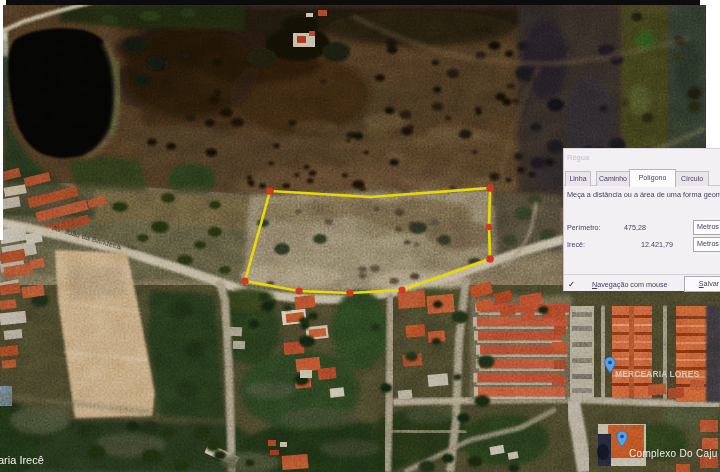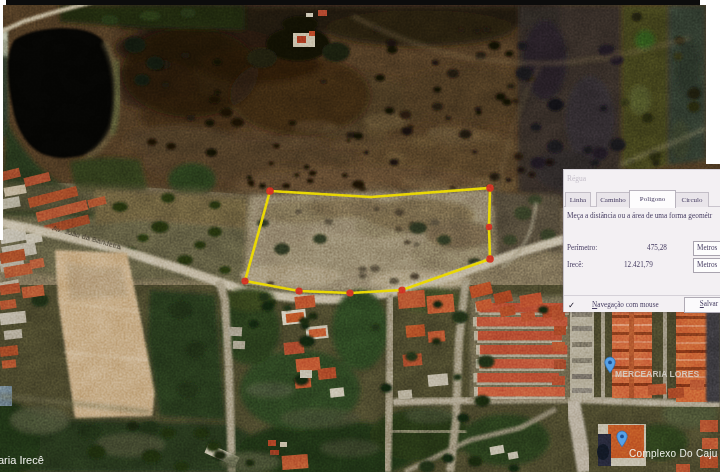--- a/index.html
+++ b/index.html
@@ -663,43 +663,43 @@
 <g filter="blur(0.4px)">
 <path d="M622,431 a5.2,5.2 0 0 1 5.2,5.2 q0,3.6 -5.2,10.6 q-5.2,-7 -5.2,-10.6 a5.2,5.2 0 0 1 5.2,-5.2 Z" fill="#56a2e8" stroke="#2a6ab0" stroke-width="0.7"></path>
 <circle cx="622" cy="436.4" r="1.9" fill="#1c4f92"></circle>
 </g>
 
 <text x="629" y="457" font-size="10" fill="#eef0ea" filter="blur(0.5px)" letter-spacing="0.3" font-family="Liberation Sans">Complexo Do Caju</text>
 
 <text x="-2" y="464" font-size="11" fill="#f2f2f0" filter="blur(0.4px)" font-family="Liberation Sans">aria Irecê</text>
 </svg>
 
-<div id="dlg" style="position:absolute;left:563px;top:169px;width:157px;height:142px;background:#f3f0f3;border-left:1px solid #c6c2ca;border-top:1px solid #d8d4dc;box-shadow:-1px 1px 2px rgba(80,70,90,0.25);color:#463d62;font-size:7.2px;filter:blur(0.3px);font-family:Liberation Serif, serif;">
+<div id="dlg" style="position:absolute;left:563px;top:148px;width:157px;height:142px;background:#f3f0f3;border-left:1px solid #c6c2ca;border-top:1px solid #d8d4dc;box-shadow:-1px 1px 2px rgba(80,70,90,0.25);color:#463d62;font-size:7.2px;filter:blur(0.3px);">
 
   <div style="position:absolute;left:3px;top:4px;font-size:7.5px;color:#c6c0cb;">Régua</div>
 
   <div style="position:absolute;left:0px;top:36px;width:200px;height:0;border-top:1px solid #c9c4cd;"></div>
 
   <div style="position:absolute;left:1px;top:22px;width:24px;height:14px;background:#e9e5ea;border:1px solid #c3bec7;border-bottom:none;text-align:center;line-height:14px;font-size:7px;">Linha</div>
 
   <div style="position:absolute;left:32px;top:22px;width:32px;height:14px;background:#e9e5ea;border:1px solid #c3bec7;border-bottom:none;text-align:center;line-height:14px;font-size:7px;">Caminho</div>
 
   <div style="position:absolute;left:65px;top:20px;width:45px;height:17px;background:#fdfcfd;border:1px solid #b8b3bd;border-bottom:none;text-align:center;line-height:16px;z-index:2;font-size:7px;">Polígono</div>
 
   <div style="position:absolute;left:111px;top:22px;width:32px;height:14px;background:#e9e5ea;border:1px solid #c3bec7;border-bottom:none;text-align:center;line-height:14px;font-size:7px;">Círculo</div>
 
   <div style="position:absolute;left:3px;top:41px;width:170px;font-size:7.3px;white-space:nowrap;">Meça a distância ou a área de uma forma geométr</div>
 
   <div style="position:absolute;left:3px;top:74px;text-align:center;">Perímetro:</div>
-  <div style="position:absolute;left:60px;top:74px;width:66px;text-align:center;">475,28</div>
+  <div style="position:absolute;left:60px;top:74px;width:66px;text-align:left;">475,28</div>
 
   <div style="position:absolute;left:129px;top:71px;width:38px;height:13px;background:#fdfdfd;border:1px solid #a9a4af;line-height:12px;padding-left:3px;">Metros</div>
 
   <div style="position:absolute;left:3px;top:91px;">Irecê:</div>
-  <div style="position:absolute;left:60px;top:91px;width:66px;text-align:left;">12.421,79</div>
+  <div style="position:absolute;left:60px;top:91px;width:66px;text-align:center;">12.421,79</div>
 
   <div style="position:absolute;left:129px;top:88px;width:38px;height:13px;background:#fdfdfd;border:1px solid #a9a4af;line-height:12px;padding-left:3px;">Metros</div>
 
   <div style="position:absolute;left:0;top:125px;width:157px;height:0;border-top:1px solid #d5d1d8;"></div>
 
   <div style="position:absolute;left:4px;top:130px;font-size:8.5px;color:#1a1628;">✓</div>
   <div style="position:absolute;left:16px;top:131px;padding-left:12px;"><span style="text-decoration:underline;">N</span>avegação com mouse</div>
 
   <div style="position:absolute;left:120px;top:127px;width:48px;height:14px;background:#fbfafc;border:1px solid #b0abb5;text-align:center;line-height:13px;"><span style="text-decoration:underline;">S</span>alvar</div>
 </div>

